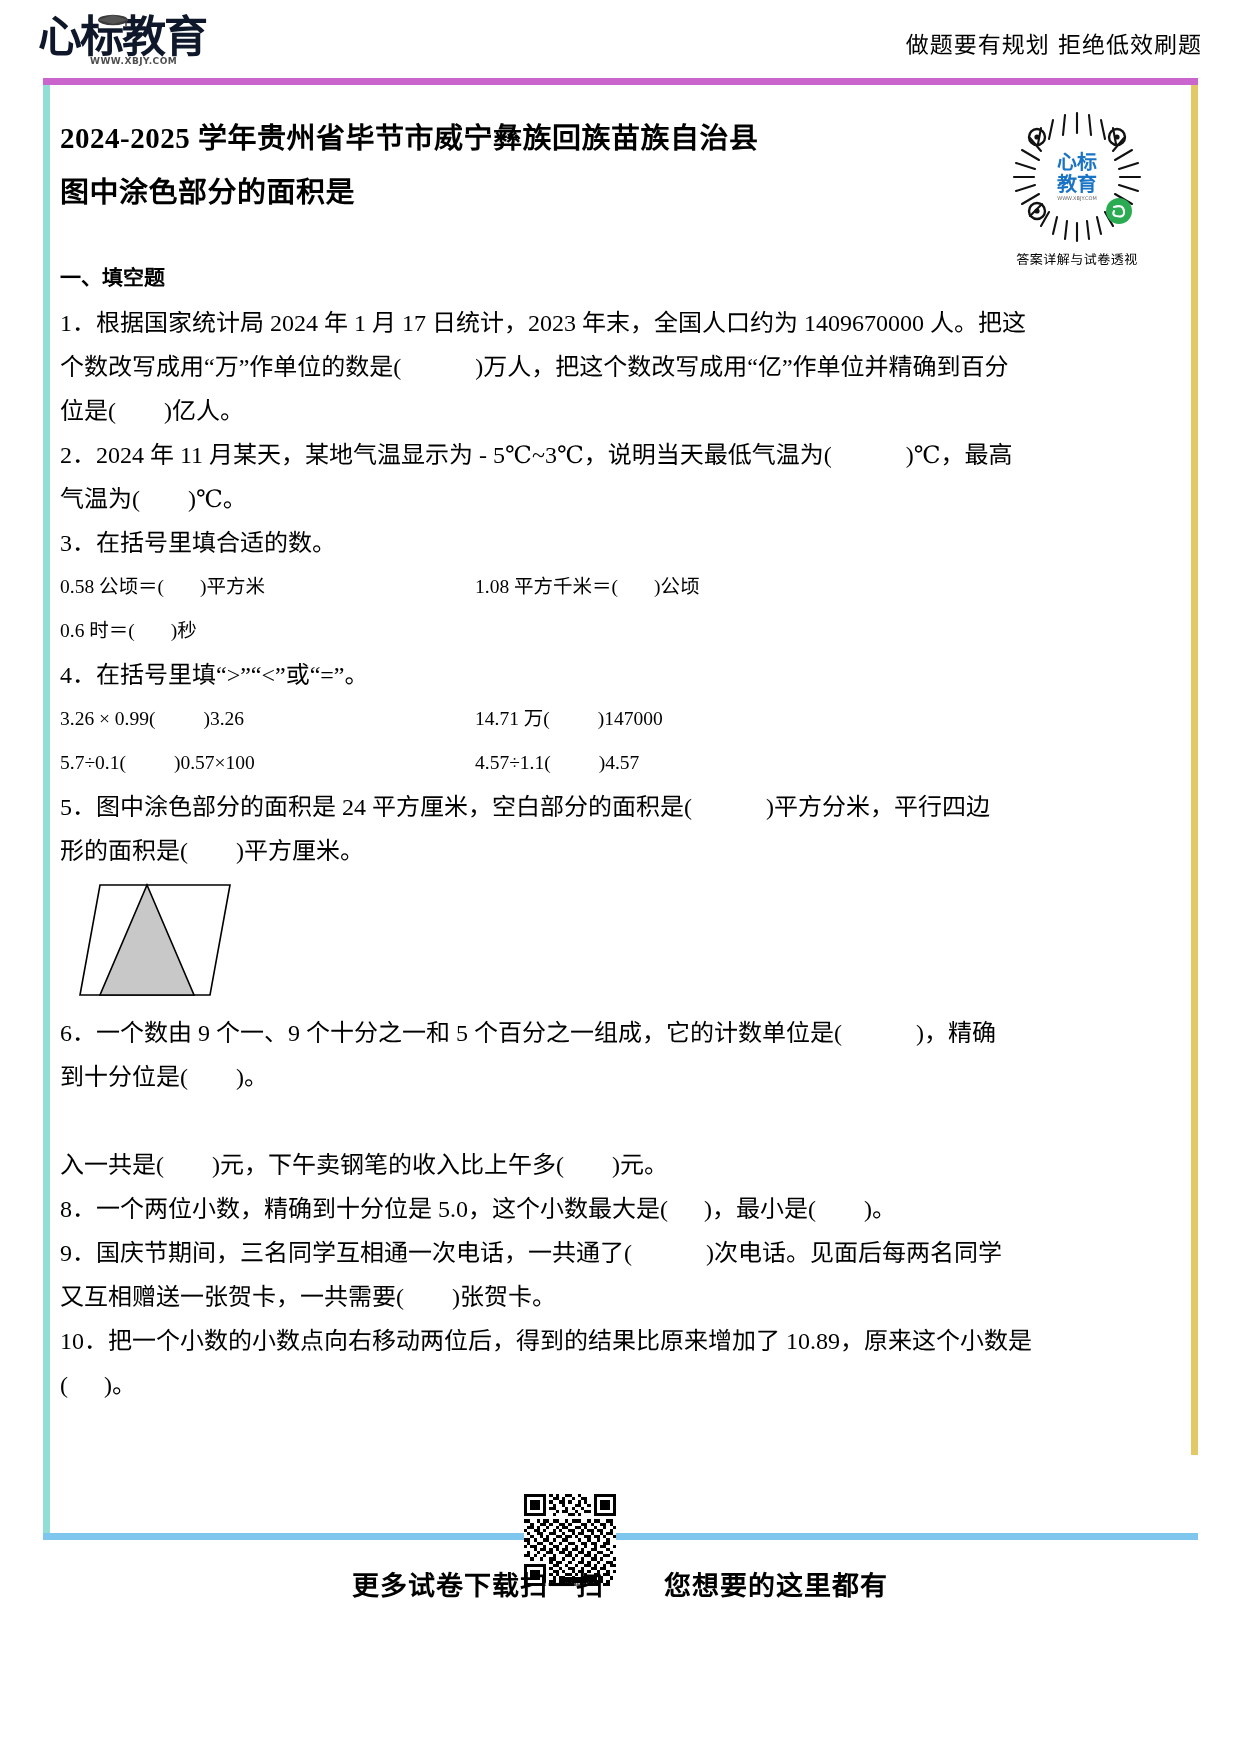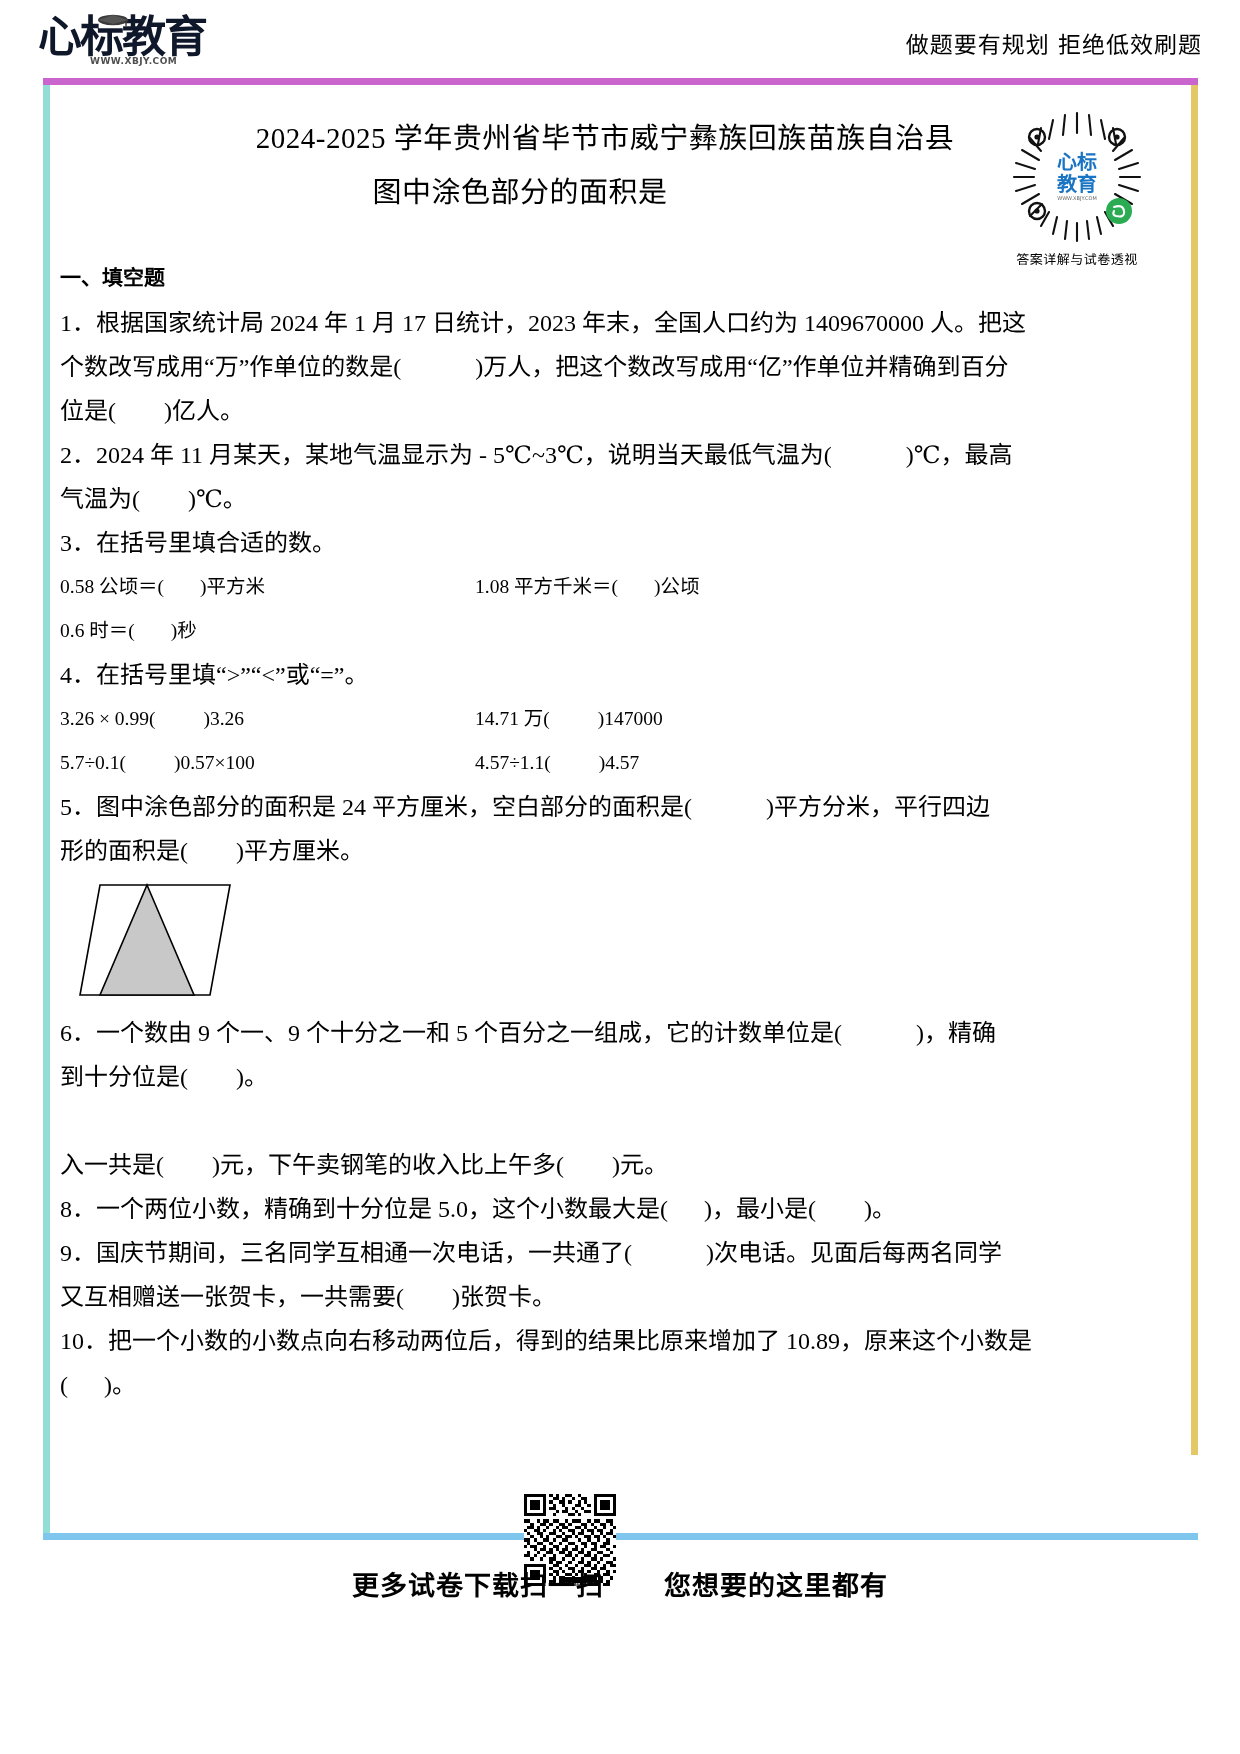--- a/index.html
+++ b/index.html
@@ -102,23 +102,23 @@
 
   
   .sheet {
     position: absolute;
     left: 60px;
     top: 95px;
     width: 1120px;
   }
 
   .doc-title {
-    text-align: center;
+    text-align: left;
     font-size: 29px;
-    font-weight: normal;
+    font-weight: bold;
     line-height: 54px;
     letter-spacing: 0.5px;
     margin-top: 16px;
     padding-right: 30px;
   }
   .doc-title .line2 {
     padding-right: 170px;
   }
 
   .id-line {

